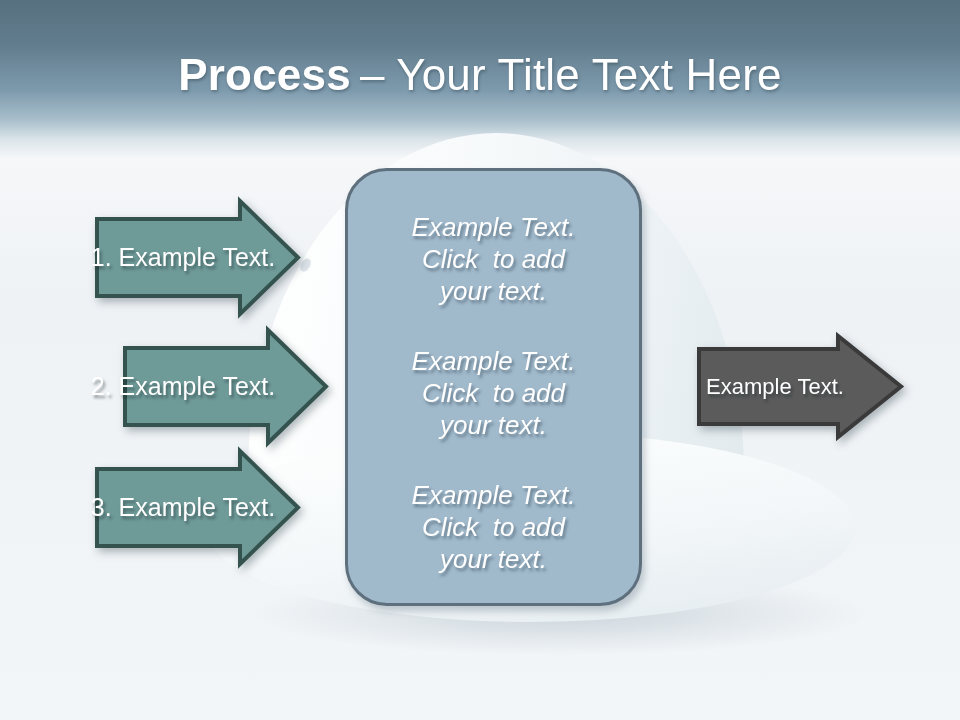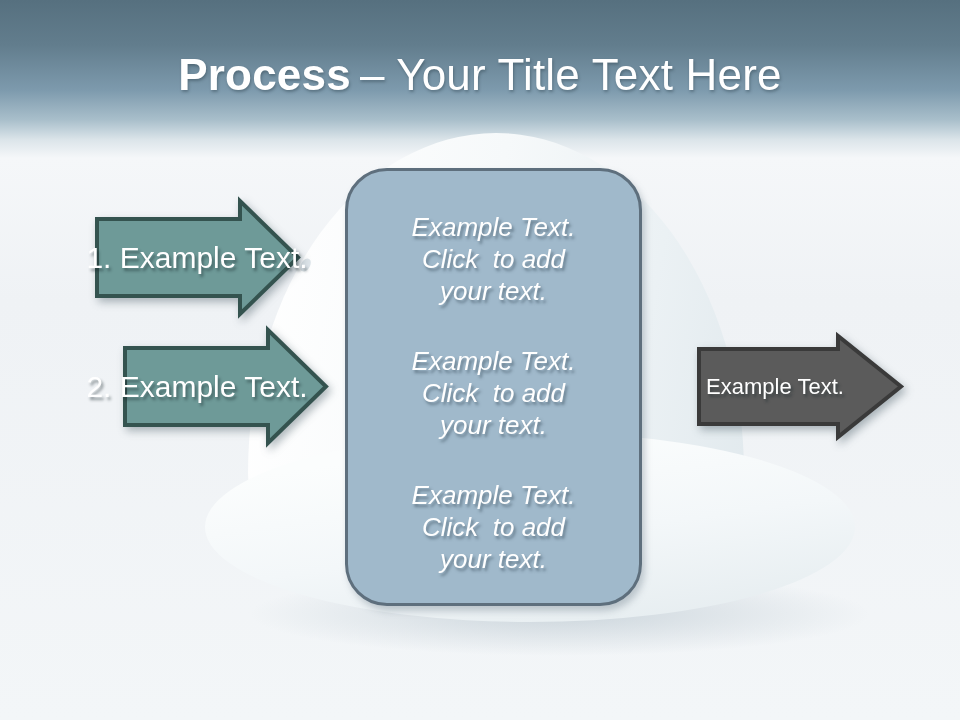--- a/index.html
+++ b/index.html
@@ -31,21 +31,21 @@
   .title .b{font-weight:700;}
   .title .r{font-weight:400;margin-left:9px;}
 
   
   .arrow{position:absolute;}
   .arrow svg{display:block;overflow:visible;filter:drop-shadow(3px 4px 4px rgba(50,70,82,.38));}
   .arrow-left polygon{fill:var(--teal-fill,#6e9a98);stroke:var(--teal-border,#34534f);stroke-width:4;stroke-linejoin:miter;}
   .arrow-right polygon{fill:var(--gray-fill,#5b5b5b);stroke:var(--gray-border,#3a3a3a);stroke-width:4;stroke-linejoin:miter;}
   .arrow-label{position:absolute;display:flex;align-items:center;justify-content:center;
     color:#fff;text-shadow:2px 3px 3px rgba(20,35,40,.45);white-space:nowrap;}
-  .arrow-left .arrow-label{left:16px;top:21px;width:172px;height:77px;font-size:30px;}
+  .arrow-left .arrow-label{left:2px;top:21px;width:172px;height:77px;font-size:25px;}
   .arrow-right .arrow-label{left:2px;top:16px;width:152px;height:75px;font-size:22px;}
   .a1{left:95px;top:198px;}
   .a2{left:95px;top:327px;padding-left:28px;}
   .a3{left:95px;top:448px;}
   .a4{left:697px;top:333px;}
 
   
   .panel{position:absolute;left:345px;top:168px;width:297px;height:438px;box-sizing:border-box;
     background:var(--panel-fill,#a0b9cb);border:3px solid var(--panel-border,#5e6f7d);border-radius:42px;
     box-shadow:3px 5px 7px rgba(96,116,130,.35);
@@ -76,20 +76,26 @@
     <span class="arrow-label">1. Example Text.</span>
   </div>
 
   <div class="arrow arrow-left a2">
     <svg viewBox="0 0 206 119" width="206" height="119" aria-hidden="true">
       <polygon points="2,21 145,21 145,3 203,59.5 145,116 145,98 2,98"></polygon>
     </svg>
     <span class="arrow-label">2. Example Text.</span>
   </div>
 
+  <div class="arrow arrow-left a3">
+    <svg viewBox="0 0 206 119" width="206" height="119" aria-hidden="true">
+      <polygon points="2,21 145,21 145,3 203,59.5 145,116 145,98 2,98"></polygon>
+    </svg>
+    <span class="arrow-label">3. Example Text.</span>
+  </div>
 
   <div class="panel">
     <div class="panel-block">Example Text.
 Click  to add
 your text.</div>
     <div class="panel-block">Example Text.
 Click  to add
 your text.</div>
     <div class="panel-block">Example Text.
 Click  to add

